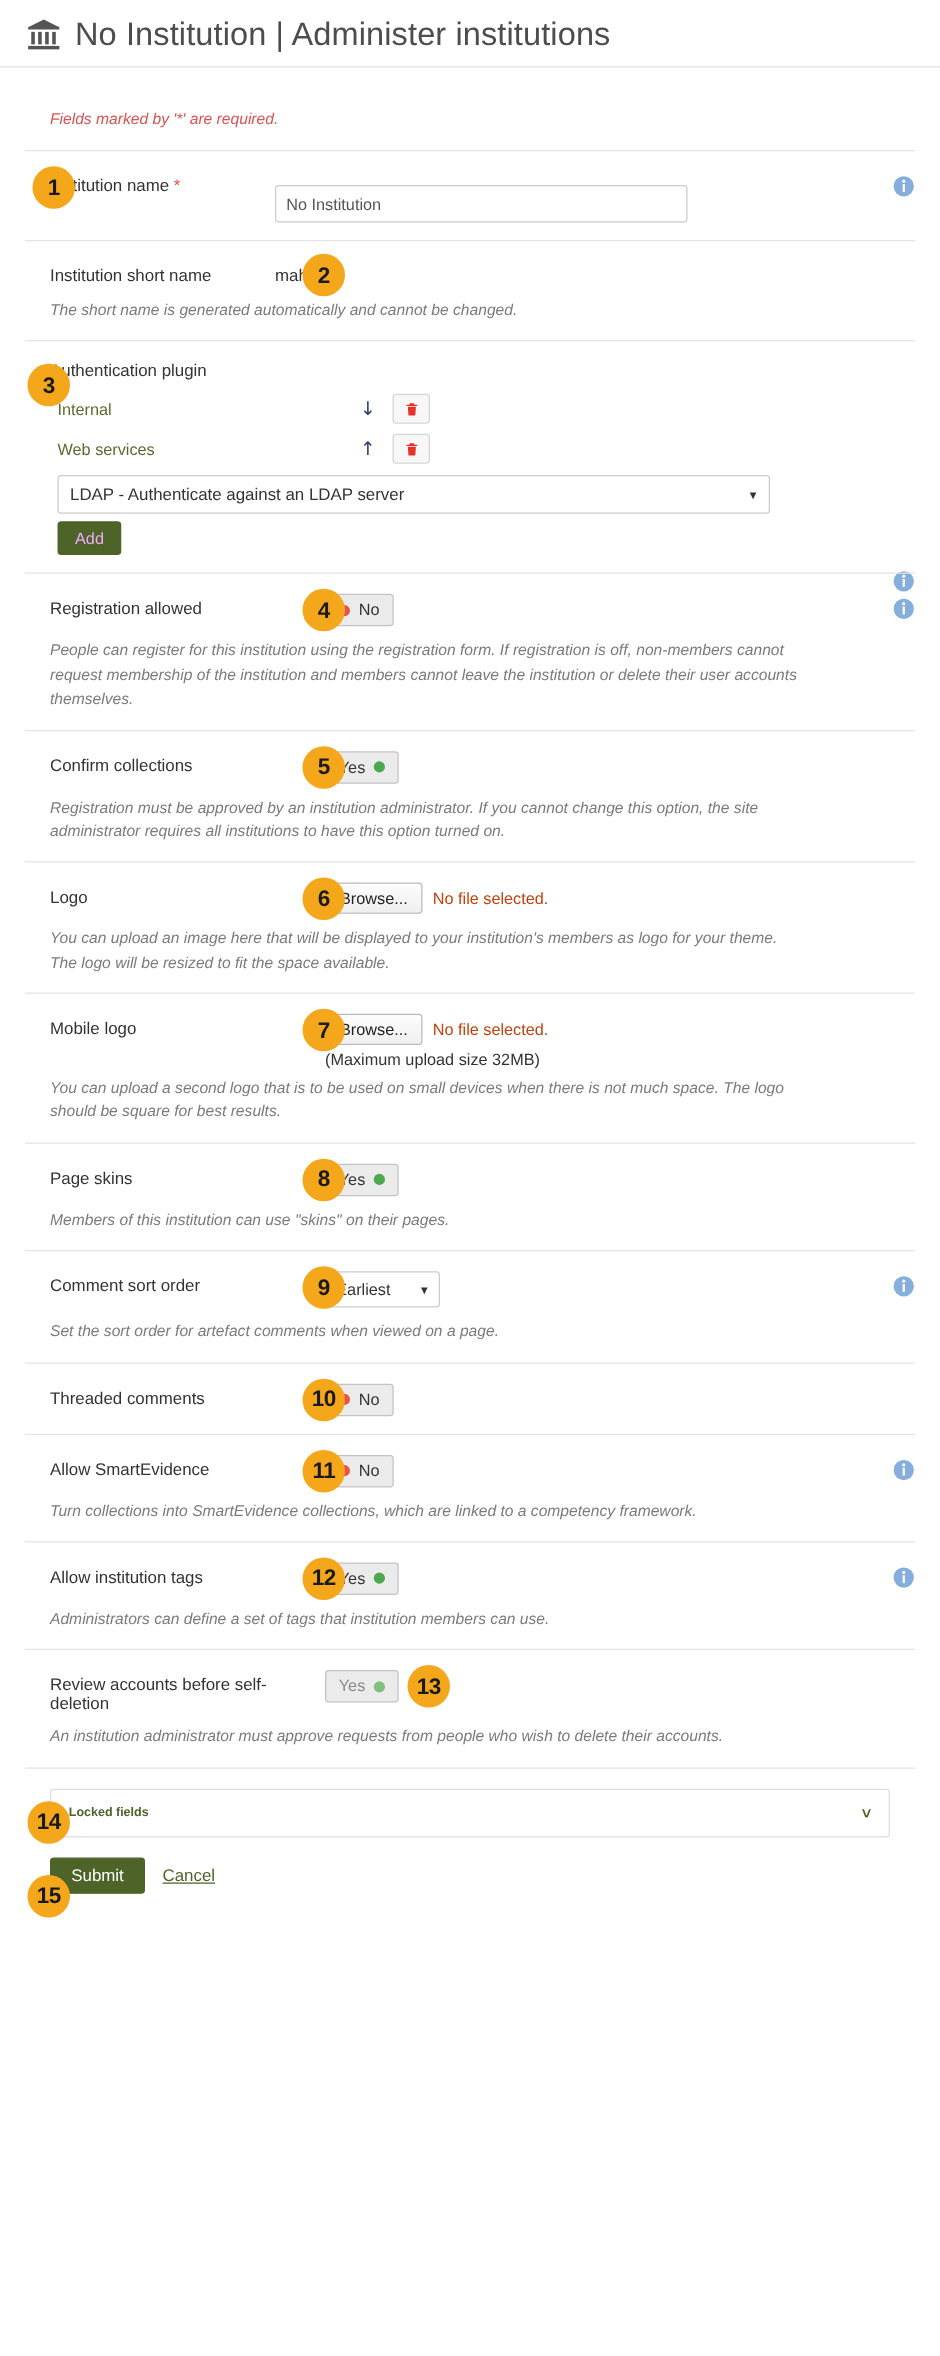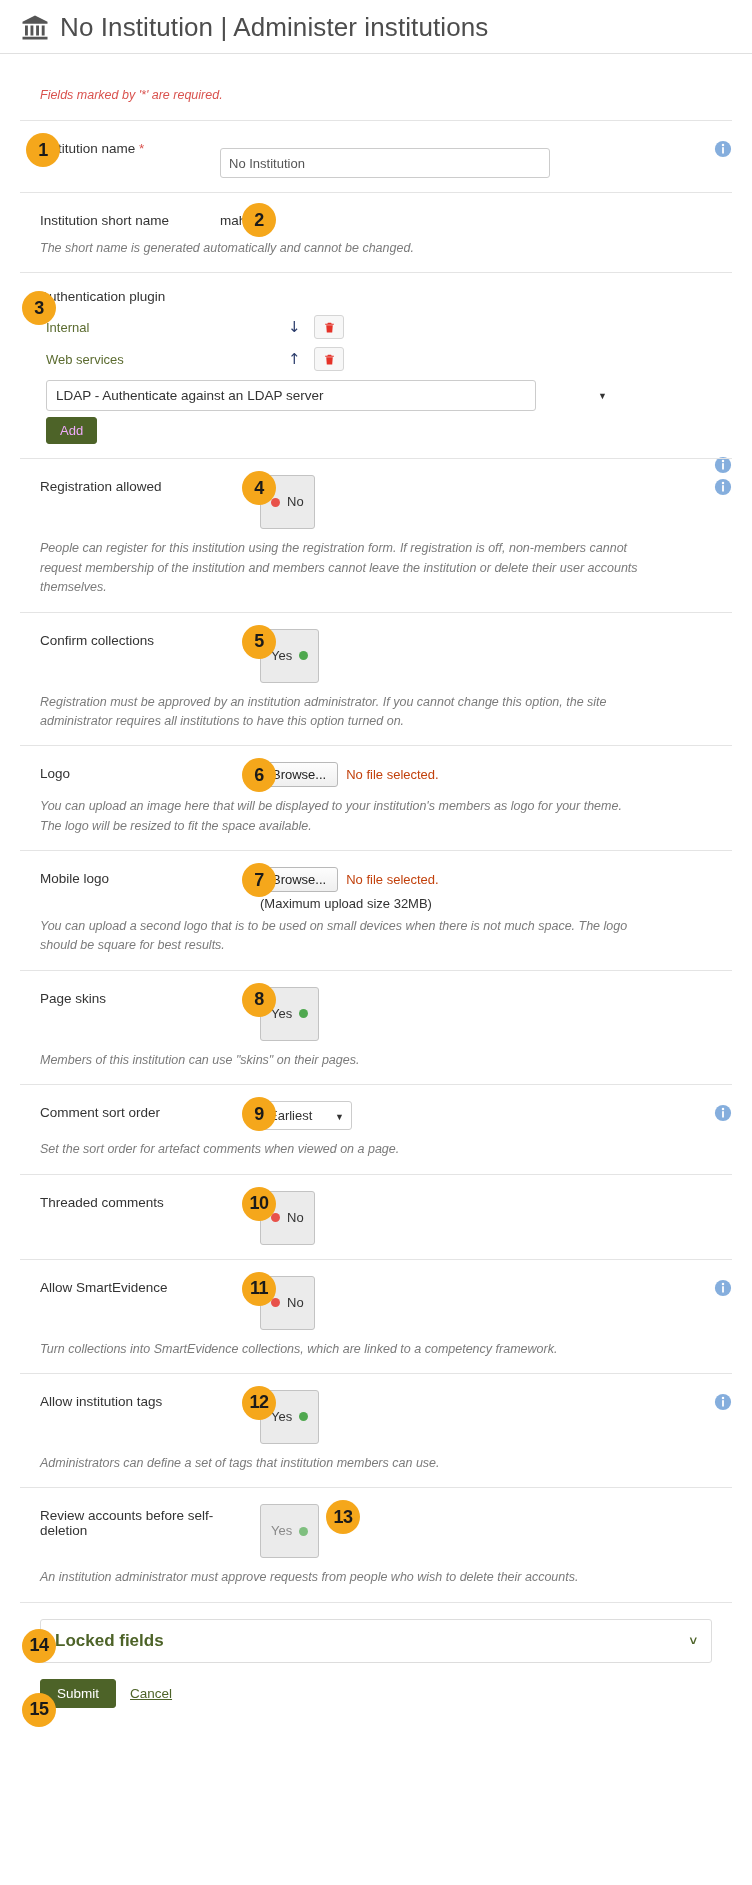--- a/index.html
+++ b/index.html
@@ -106,21 +106,21 @@
     padding-top: 4px;
   }
 
   .toggle-btn {
     display: inline-flex;
     align-items: center;
     gap: 7px;
     background: #ebebeb;
     border: 1px solid #c3c3c3;
     border-radius: 3px;
-    padding: 18px 10px;
+    padding: 4px 10px;
     font-size: 13px;
     color: #333;
     font-family: "Liberation Sans", sans-serif;
     line-height: 16px;
     cursor: pointer;
   }
   .toggle-btn.disabled { color: #8a8a8a; cursor: default; }
   .dot { width: 9px; height: 9px; border-radius: 50%; display: inline-block; }
   .dot.red { background: #e8524a; }
   .dot.green { background: #4fa84f; }
@@ -222,21 +222,21 @@
   }
   .trash-btn svg { width: 13px; height: 13px; }
 
   .auth-select {
     display: block;
     width: 570px;
     margin: 6px 0 0 26px;
     position: relative;
   }
   .auth-select select {
-    width: 490px;
+    width: 570px;
     appearance: none;
     -webkit-appearance: none;
     background: #fff;
     border: 1px solid #ccc;
     border-radius: 3px;
     font-family: "Liberation Sans", sans-serif;
     font-size: 13.5px;
     color: #333;
     padding: 6px 24px 6px 9px;
     height: 31px;
@@ -274,21 +274,21 @@
     border: 1px solid #ddd;
     border-radius: 3px;
     margin: 14px 20px 0 20px;
     padding: 11px 14px;
     display: flex;
     align-items: center;
     justify-content: space-between;
     cursor: pointer;
   }
   .collapsible .title {
-    font-size: 17px;
+    font-size: 10px;
     font-weight: bold;
     color: #4d6328;
   }
   .collapsible .chev {
     color: #4d6328;
     font-size: 13px;
     font-weight: bold;
   }
 
   

